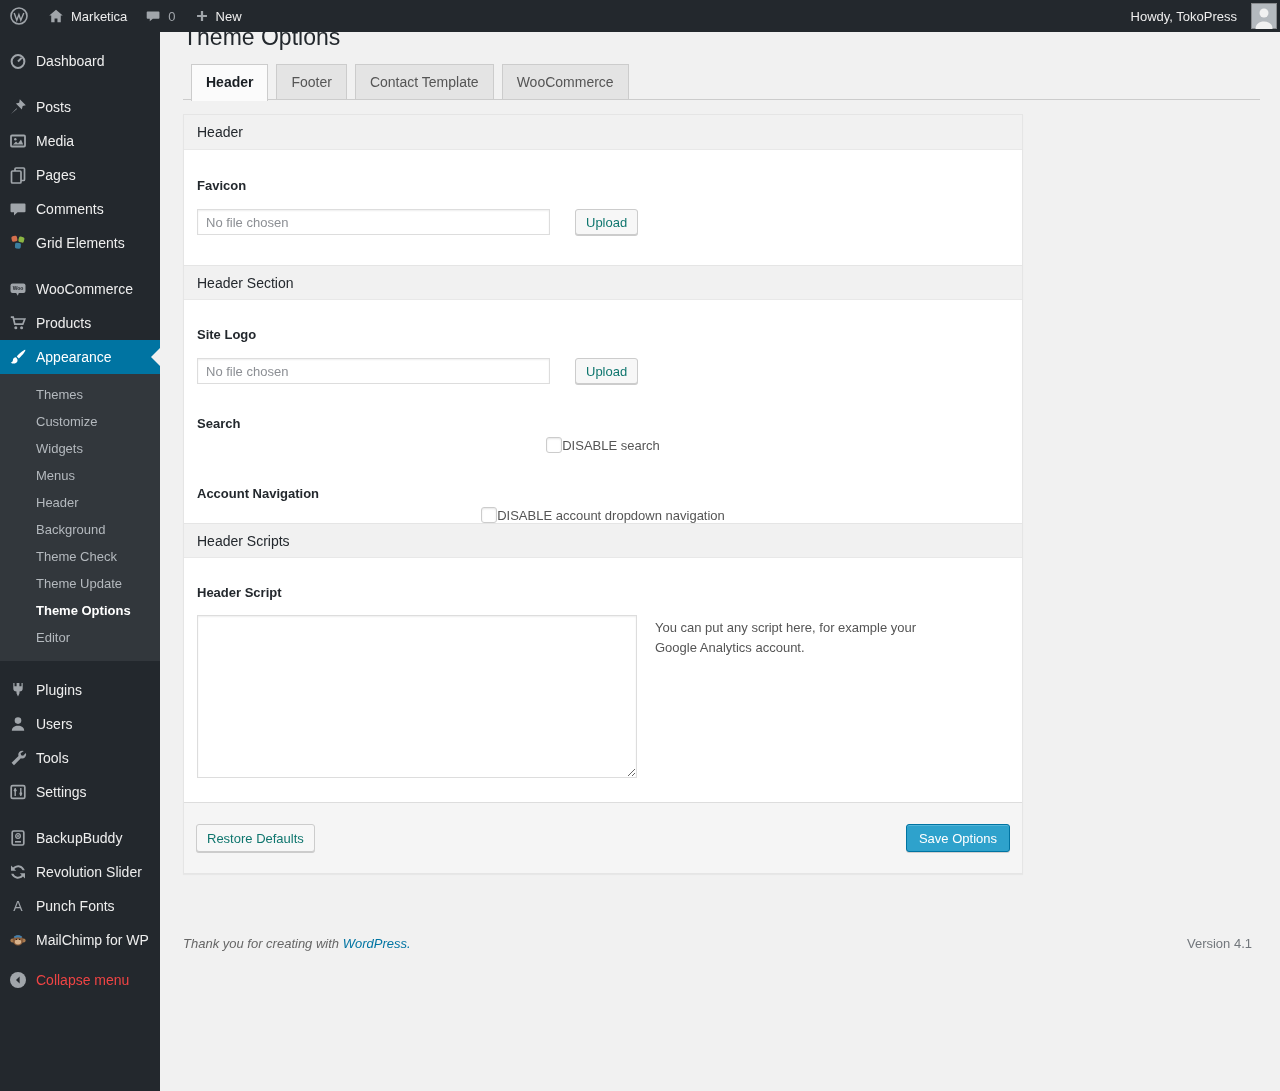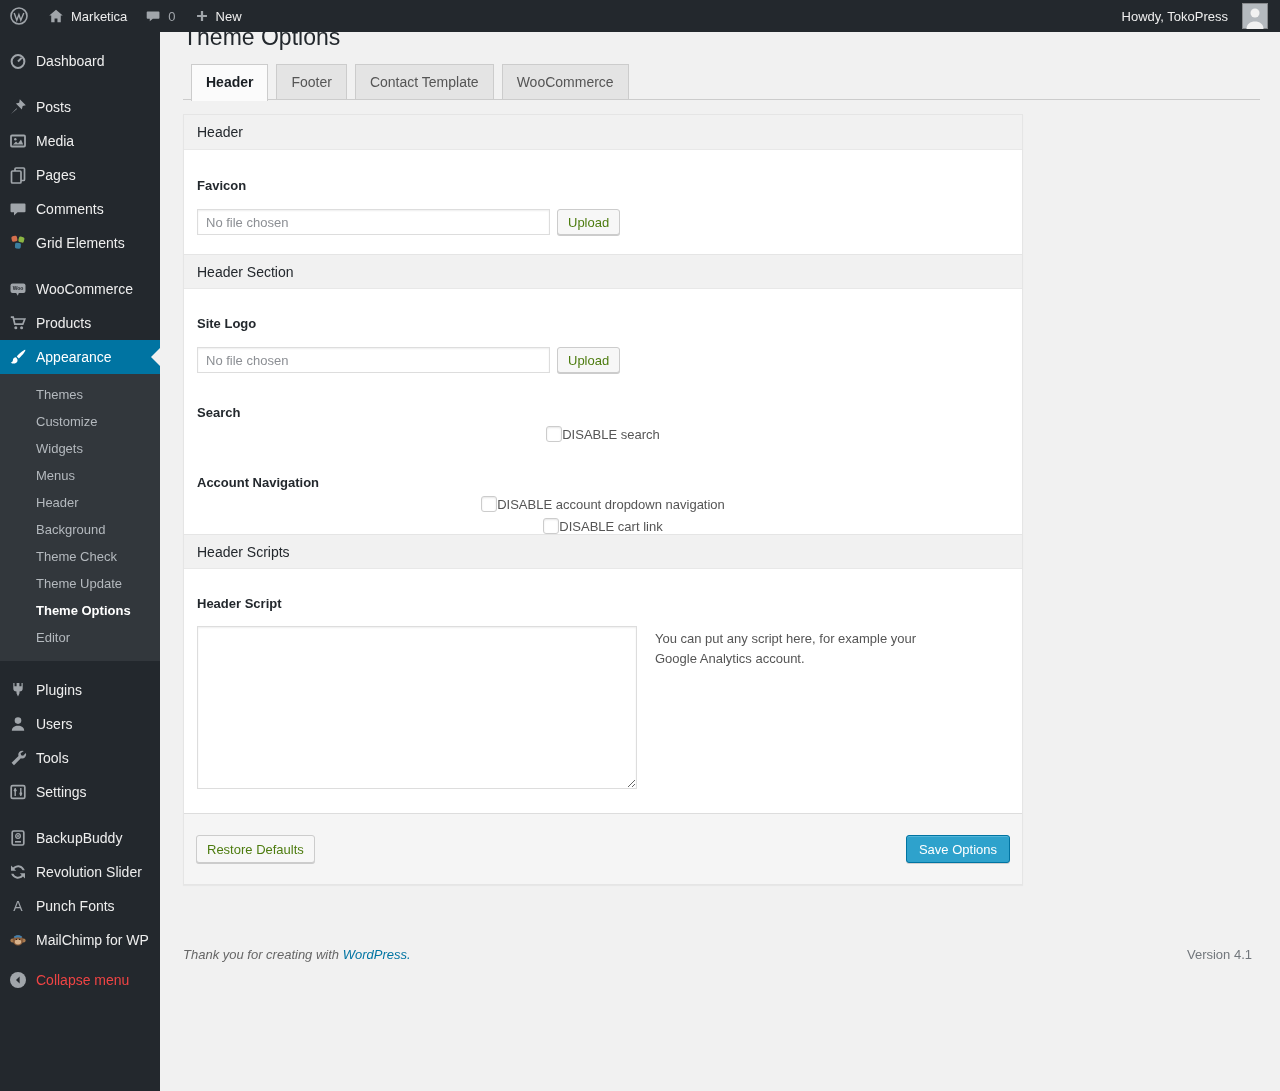--- a/index.html
+++ b/index.html
@@ -13,21 +13,21 @@
 
   
   #adminbar {
     position:absolute; top:0; left:0; right:0; height:32px;
     background:#23282d; color:#eee; font-size:13px;
     display:flex; align-items:center; z-index:60;
   }
   .ab-item { display:flex; align-items:center; gap:6px; height:32px; padding:0 9px; color:#eee; cursor:pointer; }
   .ab-icon { color:#a0a5aa; display:flex; align-items:center; }
   .ab-count { color:#a0a5aa; }
-  .ab-right { margin-left:auto; display:flex; align-items:center; padding-right:12px; }
+  .ab-right { margin-left:auto; display:flex; align-items:center; padding-right:3px; }
   .avatar { width:26px; height:26px; margin-left:8px; display:block; }
 
   
   #sidebar { position:absolute; top:32px; left:0; bottom:0; width:160px; background:#23282d; }
   .menu-sep { height:12px; }
   .menu-item {
     display:flex; align-items:center; height:34px; color:#eee;
     font-size:14px; cursor:pointer; position:relative;
   }
   .micon { width:20px; height:20px; margin:0 8px; color:#a0a5aa; display:flex; align-items:center; justify-content:center; flex:none; }
@@ -70,40 +70,40 @@
   }
   .postbox-header {
     height:35px; line-height:34px; padding:0 13px; background:#f1f1f1;
     border-top:1px solid #e5e5e5; border-bottom:1px solid #e8e8e8;
     font-size:14px; color:#23282d;
   }
   .postbox-header.first { border-top:none; }
   .pbody { padding:0 13px; }
   .flabel { font-size:13px; font-weight:bold; color:#23282d; display:block; }
   .mt28 { margin-top:28px; } .mt27 { margin-top:27px; } .mt32 { margin-top:32px; } .mt33 { margin-top:33px; }
-  .upload-row { display:flex; gap:7px; margin-top:16px; align-items:center; }
+  .upload-row { display:flex; gap:25px; margin-top:16px; align-items:center; }
   input.text {
     width:353px; height:26px; border:1px solid #ddd; background:#fff;
     padding:0 8px; font-size:13px; color:#333;
     box-shadow:inset 0 1px 2px rgba(0,0,0,.07); border-radius:0;
     font-family:"Liberation Sans","DejaVu Sans",sans-serif;
   }
   input.text::placeholder { color:#8c8f94; opacity:1; }
   .btn {
     height:26px; padding:0 10px; background:#f7f7f7; border:1px solid #ccc;
-    border-radius:3px; color:#4d7c0f; font-size:13px; box-shadow:0 1px 0 #ccc;
+    border-radius:3px; color:#0f766e; font-size:13px; box-shadow:0 1px 0 #ccc;
     cursor:pointer; font-family:inherit;
   }
   .checkbox-row { display:flex; align-items:center; margin-top:6px; font-size:13px; color:#555;justify-content:center; }
   input[type="checkbox"] {
     appearance:none; -webkit-appearance:none; width:16px; height:16px; margin:0;
     background:#fff; border:1px solid #ccc; border-radius:3px;
     box-shadow:inset 0 1px 2px rgba(0,0,0,.1); cursor:pointer;
   }
-  .pb19 { padding-bottom:19px; } .pb20 { } .pb24 { padding-bottom:24px; }
+  .pb19 { padding-bottom:30px; } .pb20 { } .pb24 { padding-bottom:24px; }
   .script-row { display:flex; margin-top:15px; }
   textarea.script {
     width:440px; height:163px; border:1px solid #ddd; background:#fff;
     box-shadow:inset 0 1px 2px rgba(0,0,0,.07); resize:both;
     font-family:"DejaVu Sans Mono","Liberation Mono",monospace; font-size:12px; color:#333; padding:4px;
   }
   .desc { margin-left:18px; width:305px; font-size:13px; color:#555; line-height:1.55; padding-top:3px; }
   .postbox-footer {
     background:#f5f5f5; border-top:1px solid #ddd; padding:21px 12px;
     display:flex; justify-content:space-between; align-items:center;
@@ -405,24 +405,20 @@
         <input type="checkbox" style="">
         <span>DISABLE search</span>
       </label>
 
       <span class="flabel mt33">Account Navigation</span>
       <label class="checkbox-row">
         <input type="checkbox" style="">
         <span>DISABLE account dropdown navigation</span>
       </label>
 
-      <label class="checkbox-row">
-        <input type="checkbox" style="">
-        <span>DISABLE cart link</span>
-      </label>
     </div>
 
     <div class="postbox-header">Header Scripts</div>
     <div class="pbody pb24">
       <span class="flabel mt27">Header Script</span>
       <div class="script-row">
         <textarea class="script" style=""></textarea>
         <div class="desc">You can put any script here, for example your Google Analytics account.</div>
       </div>
     </div>

